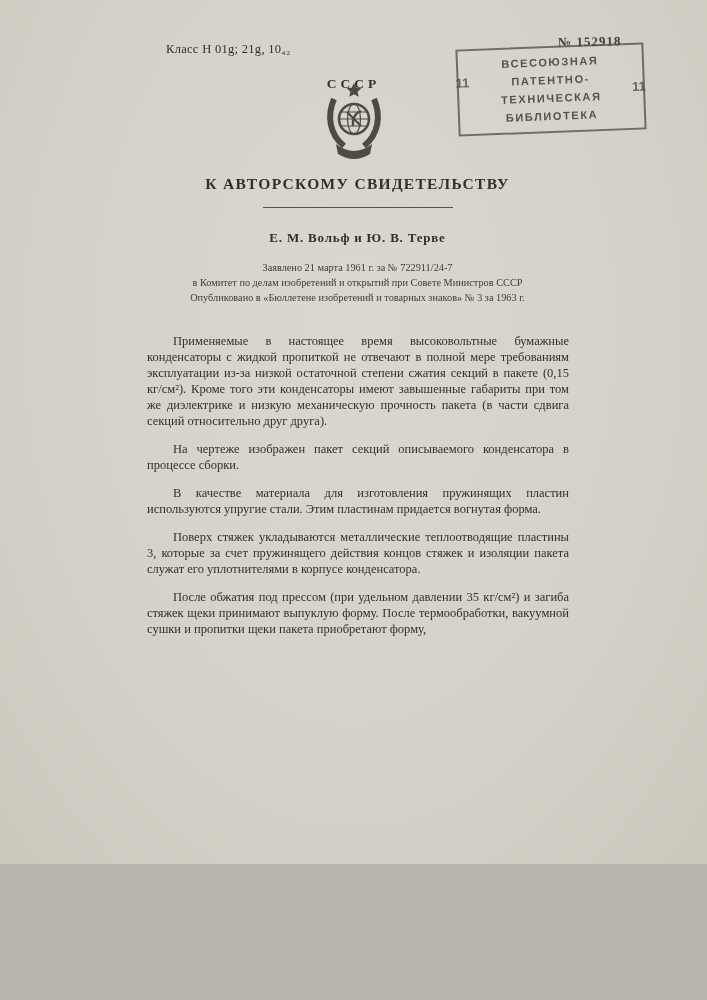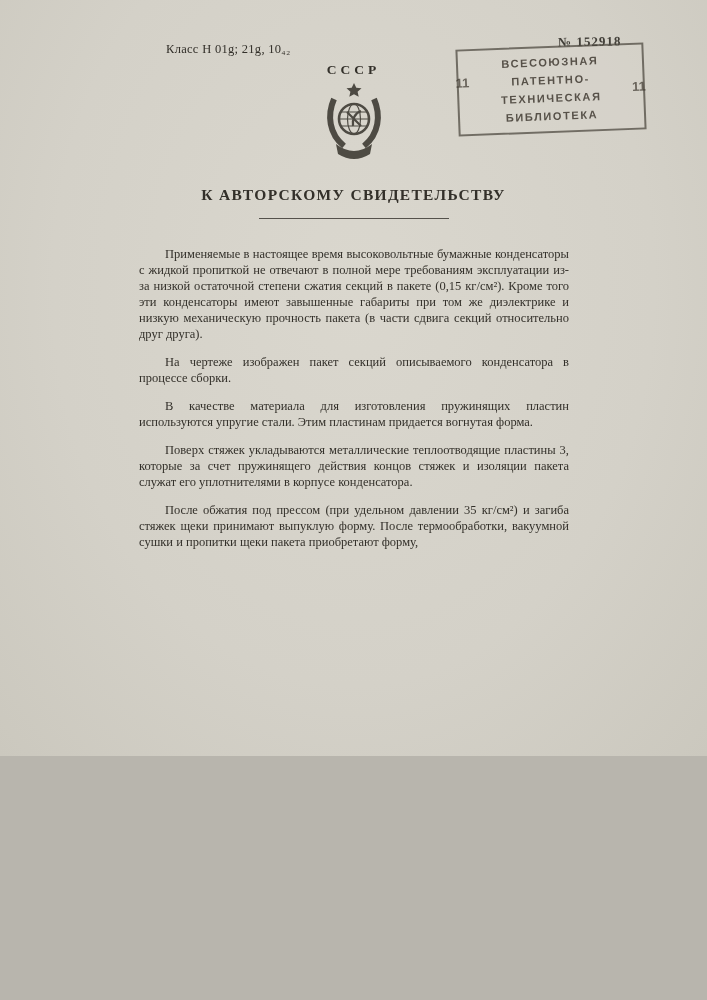--- a/index.html
+++ b/index.html
@@ -1,34 +1,35 @@
 <!DOCTYPE html>
 <html><head>
 <meta charset="utf-8">
 <style>
   * { margin: 0; padding: 0; box-sizing: border-box; }
   html, body { background: #b8b5ad; }
   .page {
     position: relative;
     width: 707px;
-    height: 756px;
+    height: 864px;
     margin: 0 auto;
     background: radial-gradient(ellipse at 50% 38%, #dad7ce 0%, #d4d1c8 60%, #cbc8be 100%);
     font-family: "Liberation Serif", "DejaVu Serif", serif;
     color: #33302a;
     overflow: hidden;
+    padding-left: 8px;
   }
 
   
   .class-label {
     position: absolute; left: 166px; top: 42px;
     font-size: 12.5px; letter-spacing: .3px;
   }
   .country {
-    position: absolute; left: 0; right: 0; top: 62px;
+    position: absolute; left: 0; right: 0; top: 76px;
     text-align: center; font-size: 13.5px; letter-spacing: 4px; font-weight: 600;
   }
   .patent-number {
     position: absolute; right: 86px; top: 34px;
     font-size: 13px; font-weight: 600; letter-spacing: 1px;
     transform: rotate(-1deg); opacity: .9; z-index: 1;
   }
   .stamp {
     position: absolute; right: 62px; top: 46px;
     width: 188px; z-index: 2;
@@ -59,21 +60,21 @@
     opacity: .88;
   }
 
   
   .content { position: relative; padding-top: 168px; }
   .doc-title {
     text-align: center; font-size: 23px; font-weight: 600;
     letter-spacing: 1.5px;
   }
   .doc-subtitle {
-    margin-top: 18px; text-align: center; font-size: 15.5px;
+    margin-top: 7px; text-align: center; font-size: 15.5px;
     font-weight: 600; letter-spacing: 1.3px;
   }
   .rule {
     width: 190px; margin: 14px auto 0;
     border-top: 1.5px solid rgba(51,48,42,.8);
   }
   .subscription {
     margin: 46px 0 0 165px; font-style: italic; font-size: 13px;
   }
   .authors {
@@ -129,22 +130,28 @@
       <path d="M14 62q18 14 36 0l-2 10q-16 10-32 0z" fill="#3b3831"></path>
     </svg>
   </div>
 
   <div class="content">
 
     <h2 class="doc-subtitle">К АВТОРСКОМУ СВИДЕТЕЛЬСТВУ</h2>
     <div class="rule"></div>
 
 
+    <div class="authors">Е. М. Вольф и Ю. В. Терве</div>
 
 
+    <div class="filing">
+      <div>Заявлено 21 марта 1961 г. за № 722911/24-7</div>
+      <div>в Комитет по делам изобретений и открытий при Совете Министров СССР</div>
+      <div>Опубликовано в «Бюллетене изобретений и товарных знаков» № 3 за 1963 г.</div>
+    </div>
 
     <div class="body-text">
       <p>Применяемые в настоящее время высоковольтные бумажные конденсаторы с жидкой пропиткой не отвечают в полной мере требованиям эксплуатации из-за низкой остаточной степени сжатия секций в пакете (0,15 кг/см²). Кроме того эти конденсаторы имеют завышенные габариты при том же диэлектрике и низкую механическую прочность пакета (в части сдвига секций относительно друг друга).</p>
       <p>На чертеже изображен пакет секций описываемого конденсатора в процессе сборки.</p>
       <p>В качестве материала для изготовления пружинящих пластин используются упругие стали. Этим пластинам придается вогнутая форма.</p>
       <p>Поверх стяжек укладываются металлические теплоотводящие пластины 3, которые за счет пружинящего действия концов стяжек и изоляции пакета служат его уплотнителями в корпусе конденсатора.</p>
       <p>После обжатия под прессом (при удельном давлении 35 кг/см²) и загиба стяжек щеки принимают выпуклую форму. После термообработки, вакуумной сушки и пропитки щеки пакета приобретают форму,</p>
     </div>
 
   </div>

